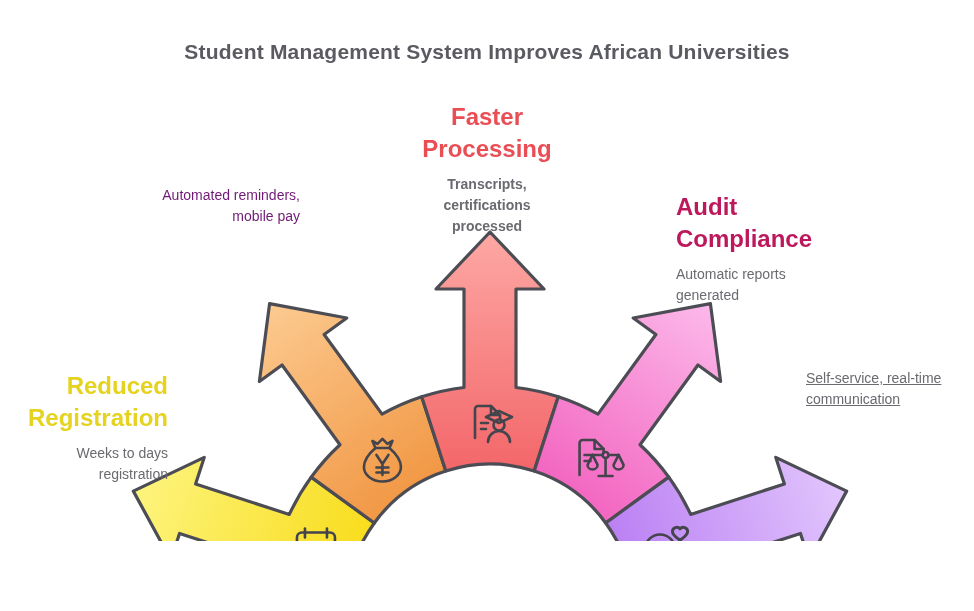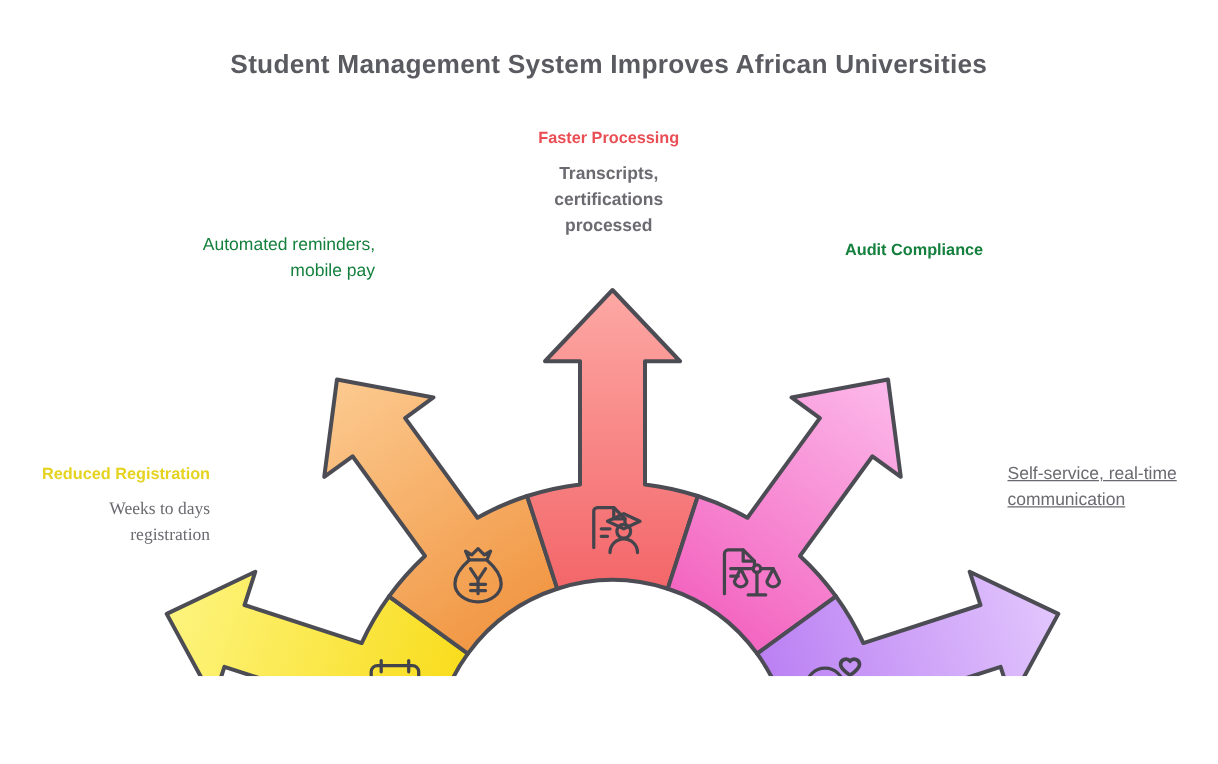--- a/index.html
+++ b/index.html
@@ -10,24 +10,24 @@
     background:#ffffff;
     font-family:"Liberation Sans", sans-serif;
   }
   .title{
     position:absolute;top:40px;left:0;right:0;
     text-align:center;
     font-size:21px;font-weight:700;letter-spacing:.2px;
   }
   #fan-svg{position:absolute;left:0;top:0;width:974px;height:611px;}
   .label-block{position:absolute;}
-  .lb-heading{font-size:13px;font-weight:700;line-height:1.32;}
+  .lb-heading{font-size:24px;font-weight:700;line-height:1.32;}
   .lb-sub{font-size:14px;line-height:1.5;margin-top:10px;}
   .tb-reduced{left:18px;top:358px;width:150px;text-align:right;margin-top:12px;}
-  .tb-reduced .lb-sub{width:108px;margin-left:auto;font-family:Liberation Serif, serif;}
+  .tb-reduced .lb-sub{width:108px;margin-left:auto;}
   .tb-improved{left:140px;top:175px;width:160px;text-align:right;}
   .tb-improved .lb-sub{width:138px;margin-left:auto;}
   .tb-faster{left:407px;top:101px;width:160px;text-align:center;}
   .tb-faster .lb-sub{width:132px;margin:10px auto 0;}
   .tb-audit{left:676px;top:191px;width:170px;text-align:left;}
   .tb-audit .lb-sub{width:145px;}
   .tb-higher{left:806px;top:358px;width:140px;text-align:left;}
   .tb-higher .lb-sub{width:150px;}
   .sms{
     position:absolute;left:390px;top:549px;width:200px;
@@ -111,30 +111,31 @@
       </g>
     </g>
   </svg>
 
   <div class="label-block tb-reduced">
     <div class="lb-heading" style="color: rgb(229, 211, 31);">Reduced Registration</div>
     <div class="lb-sub" style="color: rgb(106, 106, 112);">Weeks to days registration</div>
   </div>
 
   <div class="label-block tb-improved">
-    <div class="lb-sub" style="color: #15803d;">Automated reminders, mobile pay</div>
+    <div class="lb-sub" style="color: #701a75;">Automated reminders, mobile pay</div>
   </div>
 
   <div class="label-block tb-faster">
     <div class="lb-heading" style="color: rgb(234, 78, 85);">Faster Processing</div>
     <div class="lb-sub" style="color: rgb(106, 106, 112); font-weight: bold;">Transcripts, certifications processed</div>
   </div>
 
   <div class="label-block tb-audit">
-    <div class="lb-heading" style="color: #15803d;">Audit Compliance</div>
+    <div class="lb-heading" style="color: #be185d;">Audit Compliance</div>
+    <div class="lb-sub" style="color: rgb(106, 106, 112);">Automatic reports generated</div>
   </div>
 
   <div class="label-block tb-higher">
     <div class="lb-sub" style="color: rgb(106, 106, 112); text-decoration: underline;">Self-service, real-time communication</div>
   </div>
 
   <div class="sms" style="color: rgb(151, 151, 156);">SMS System</div>
 </div>
 
 </body></html>

